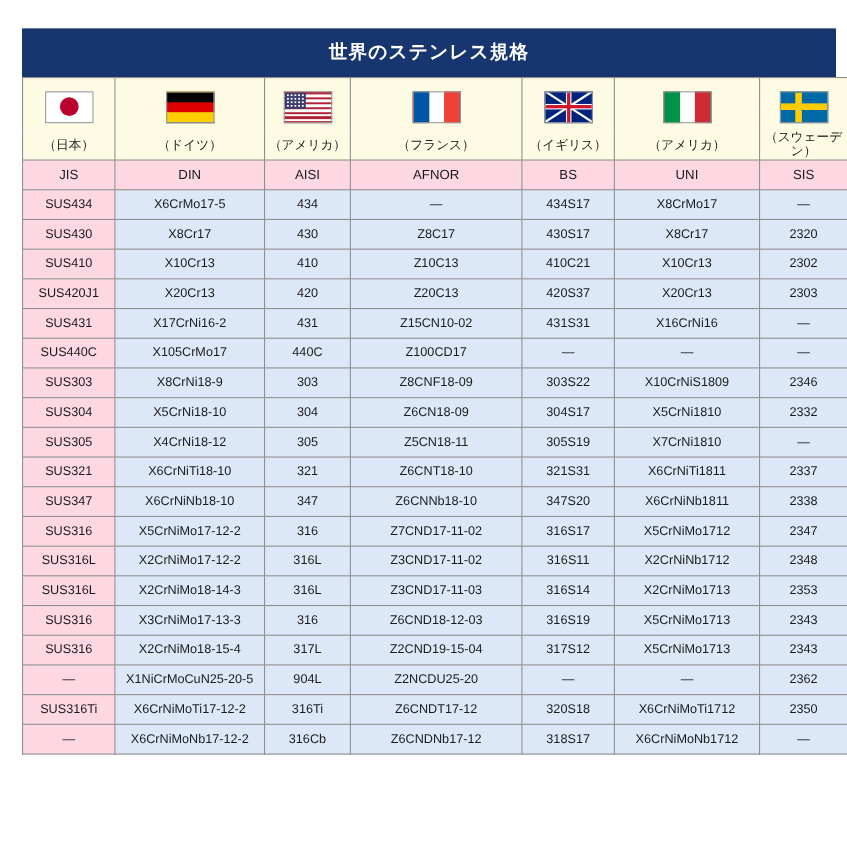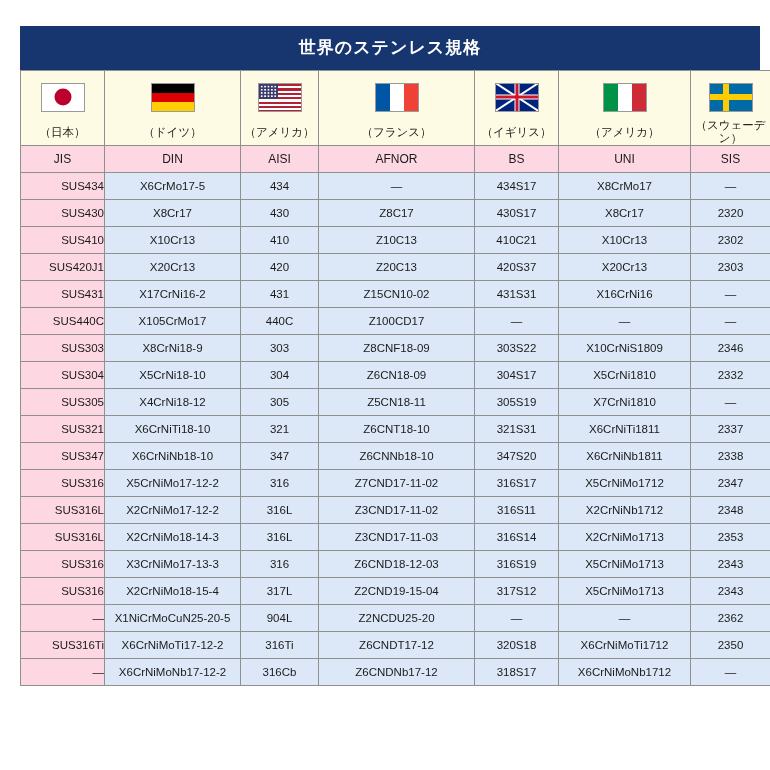--- a/index.html
+++ b/index.html
@@ -72,21 +72,20 @@
     background: #fdd8e2;
     height: 26px;
     font-size: 12px;
     margin-top: 39px;
   }
   tr.body-row td {
     background: #dce8f8;
   }
   tr.body-row td.first {
     background: #fdd8e2;
-    text-align: right;
   }
   .flag {
     width: 44px;
     height: 29px;
     display: inline-block;
     position: relative;
     border: 1px solid #9a9a9a;
     box-sizing: border-box;
     overflow: hidden;
     vertical-align: middle;

